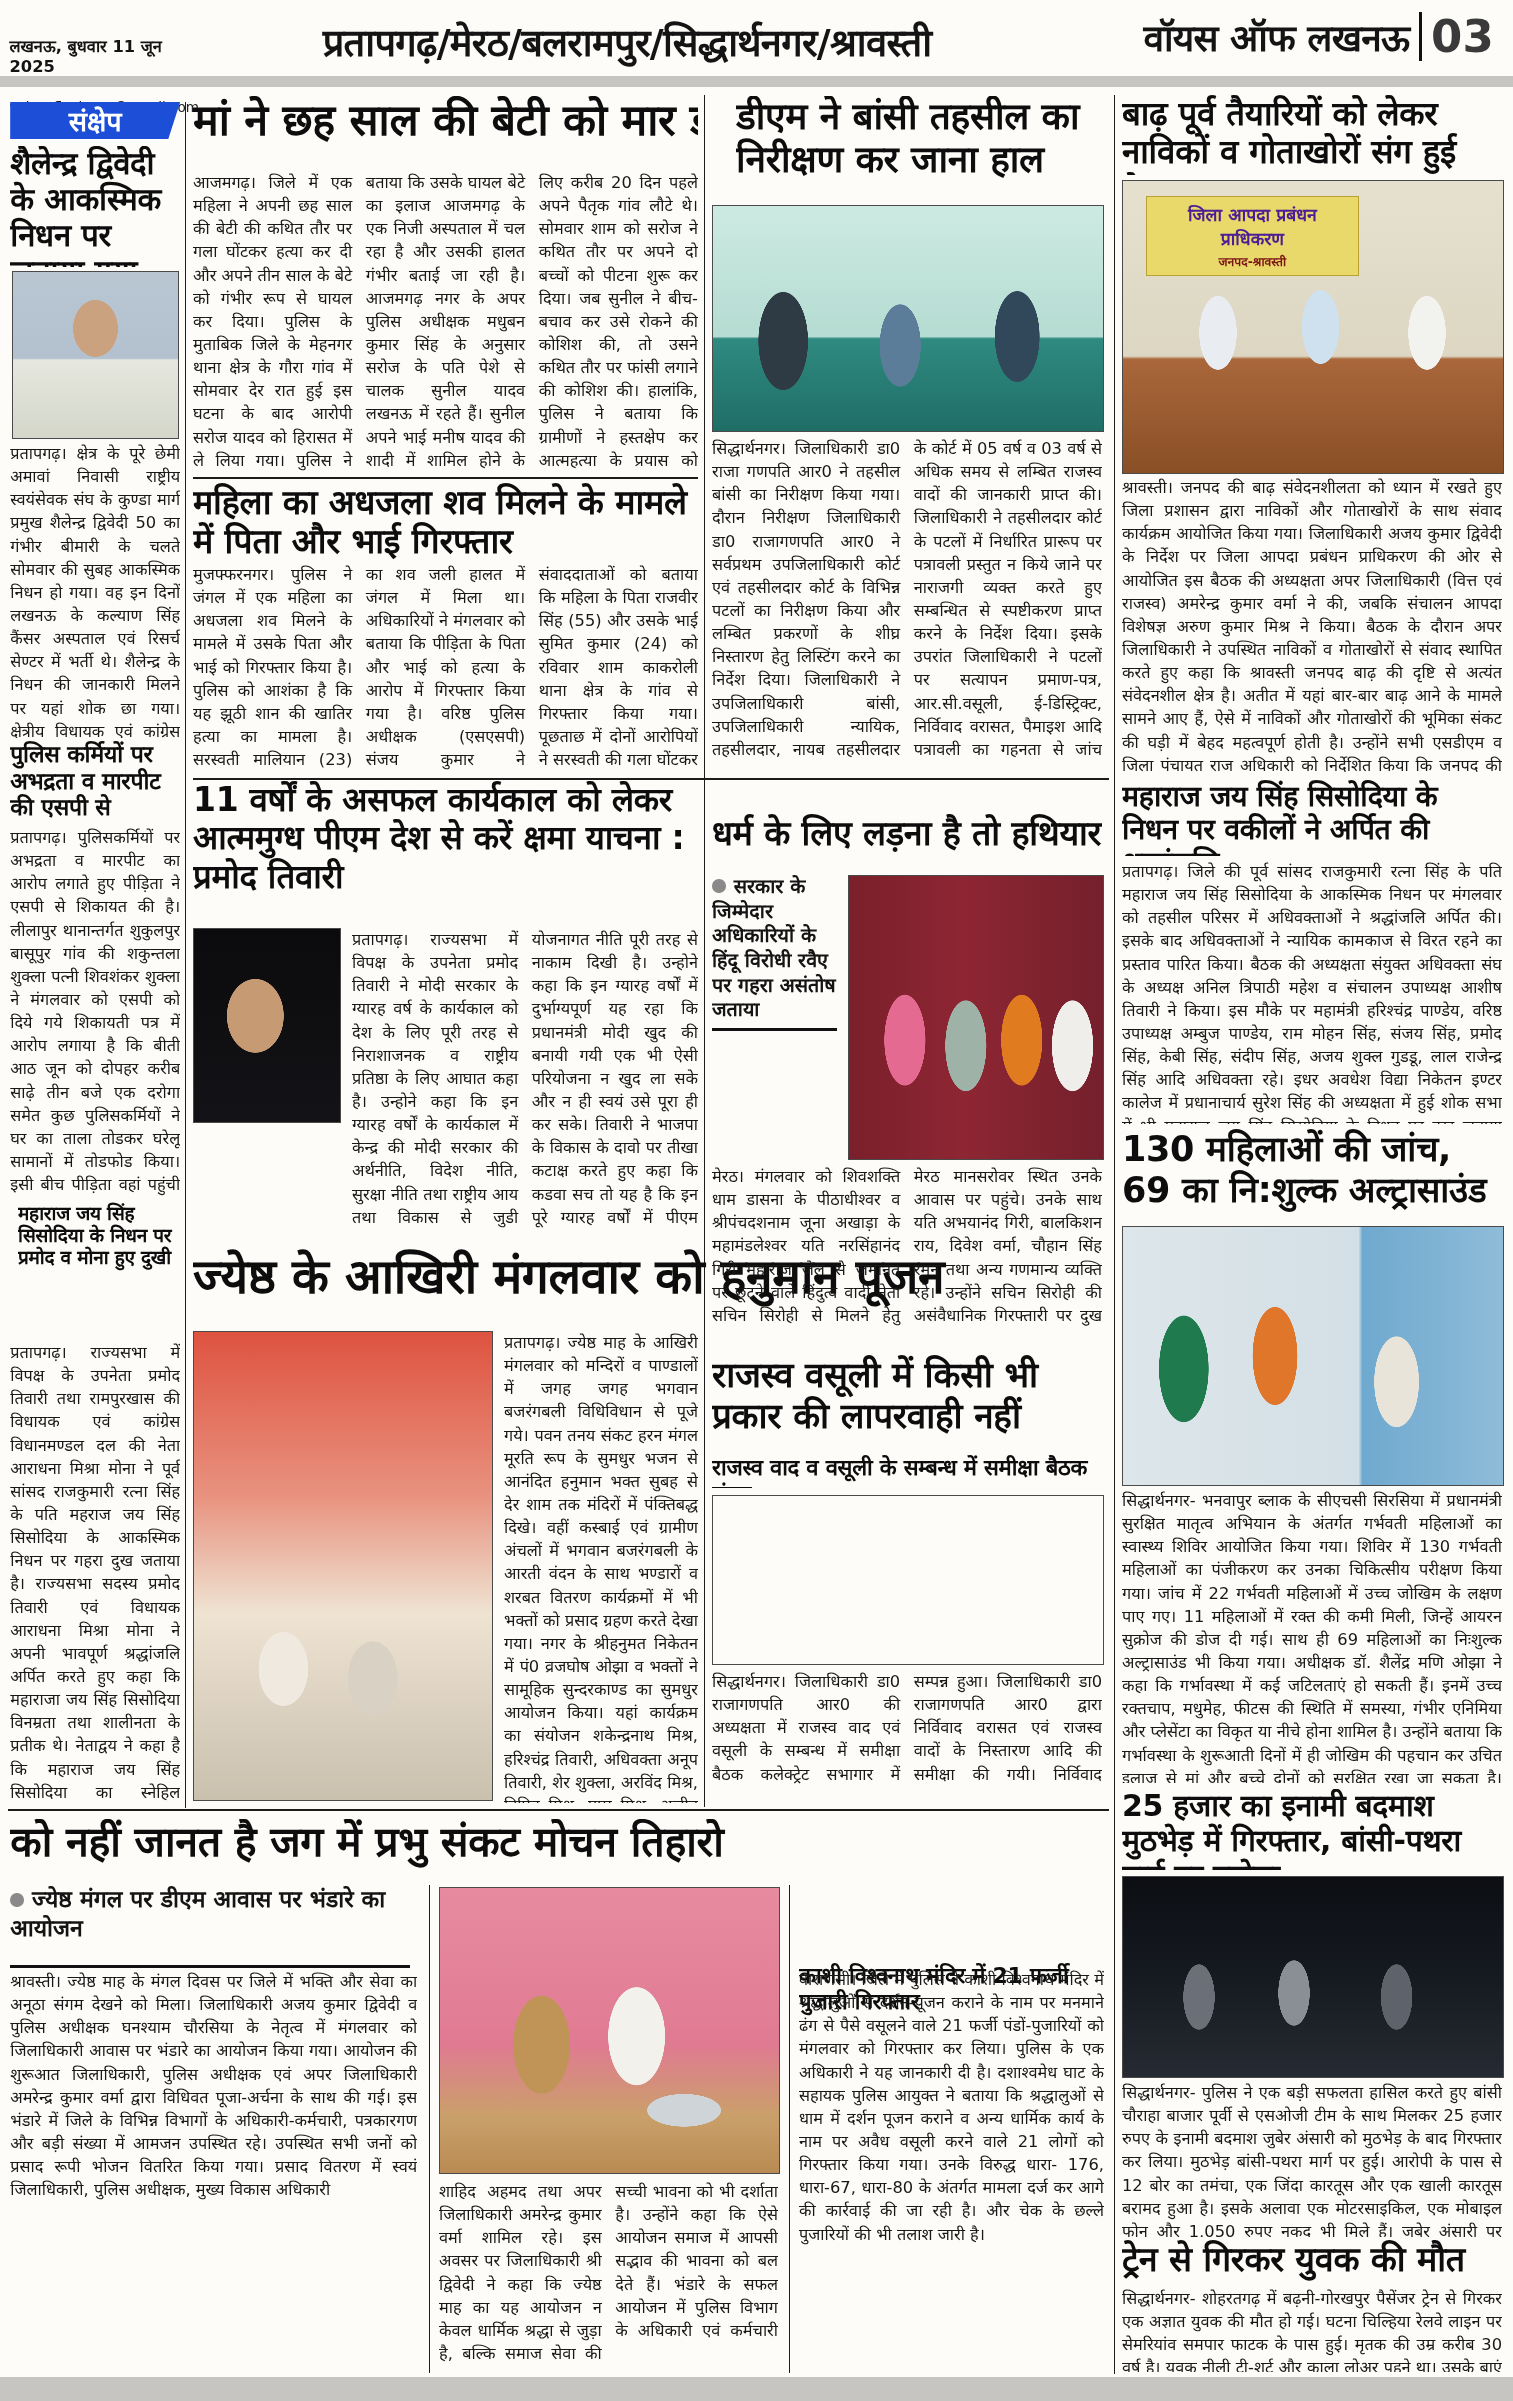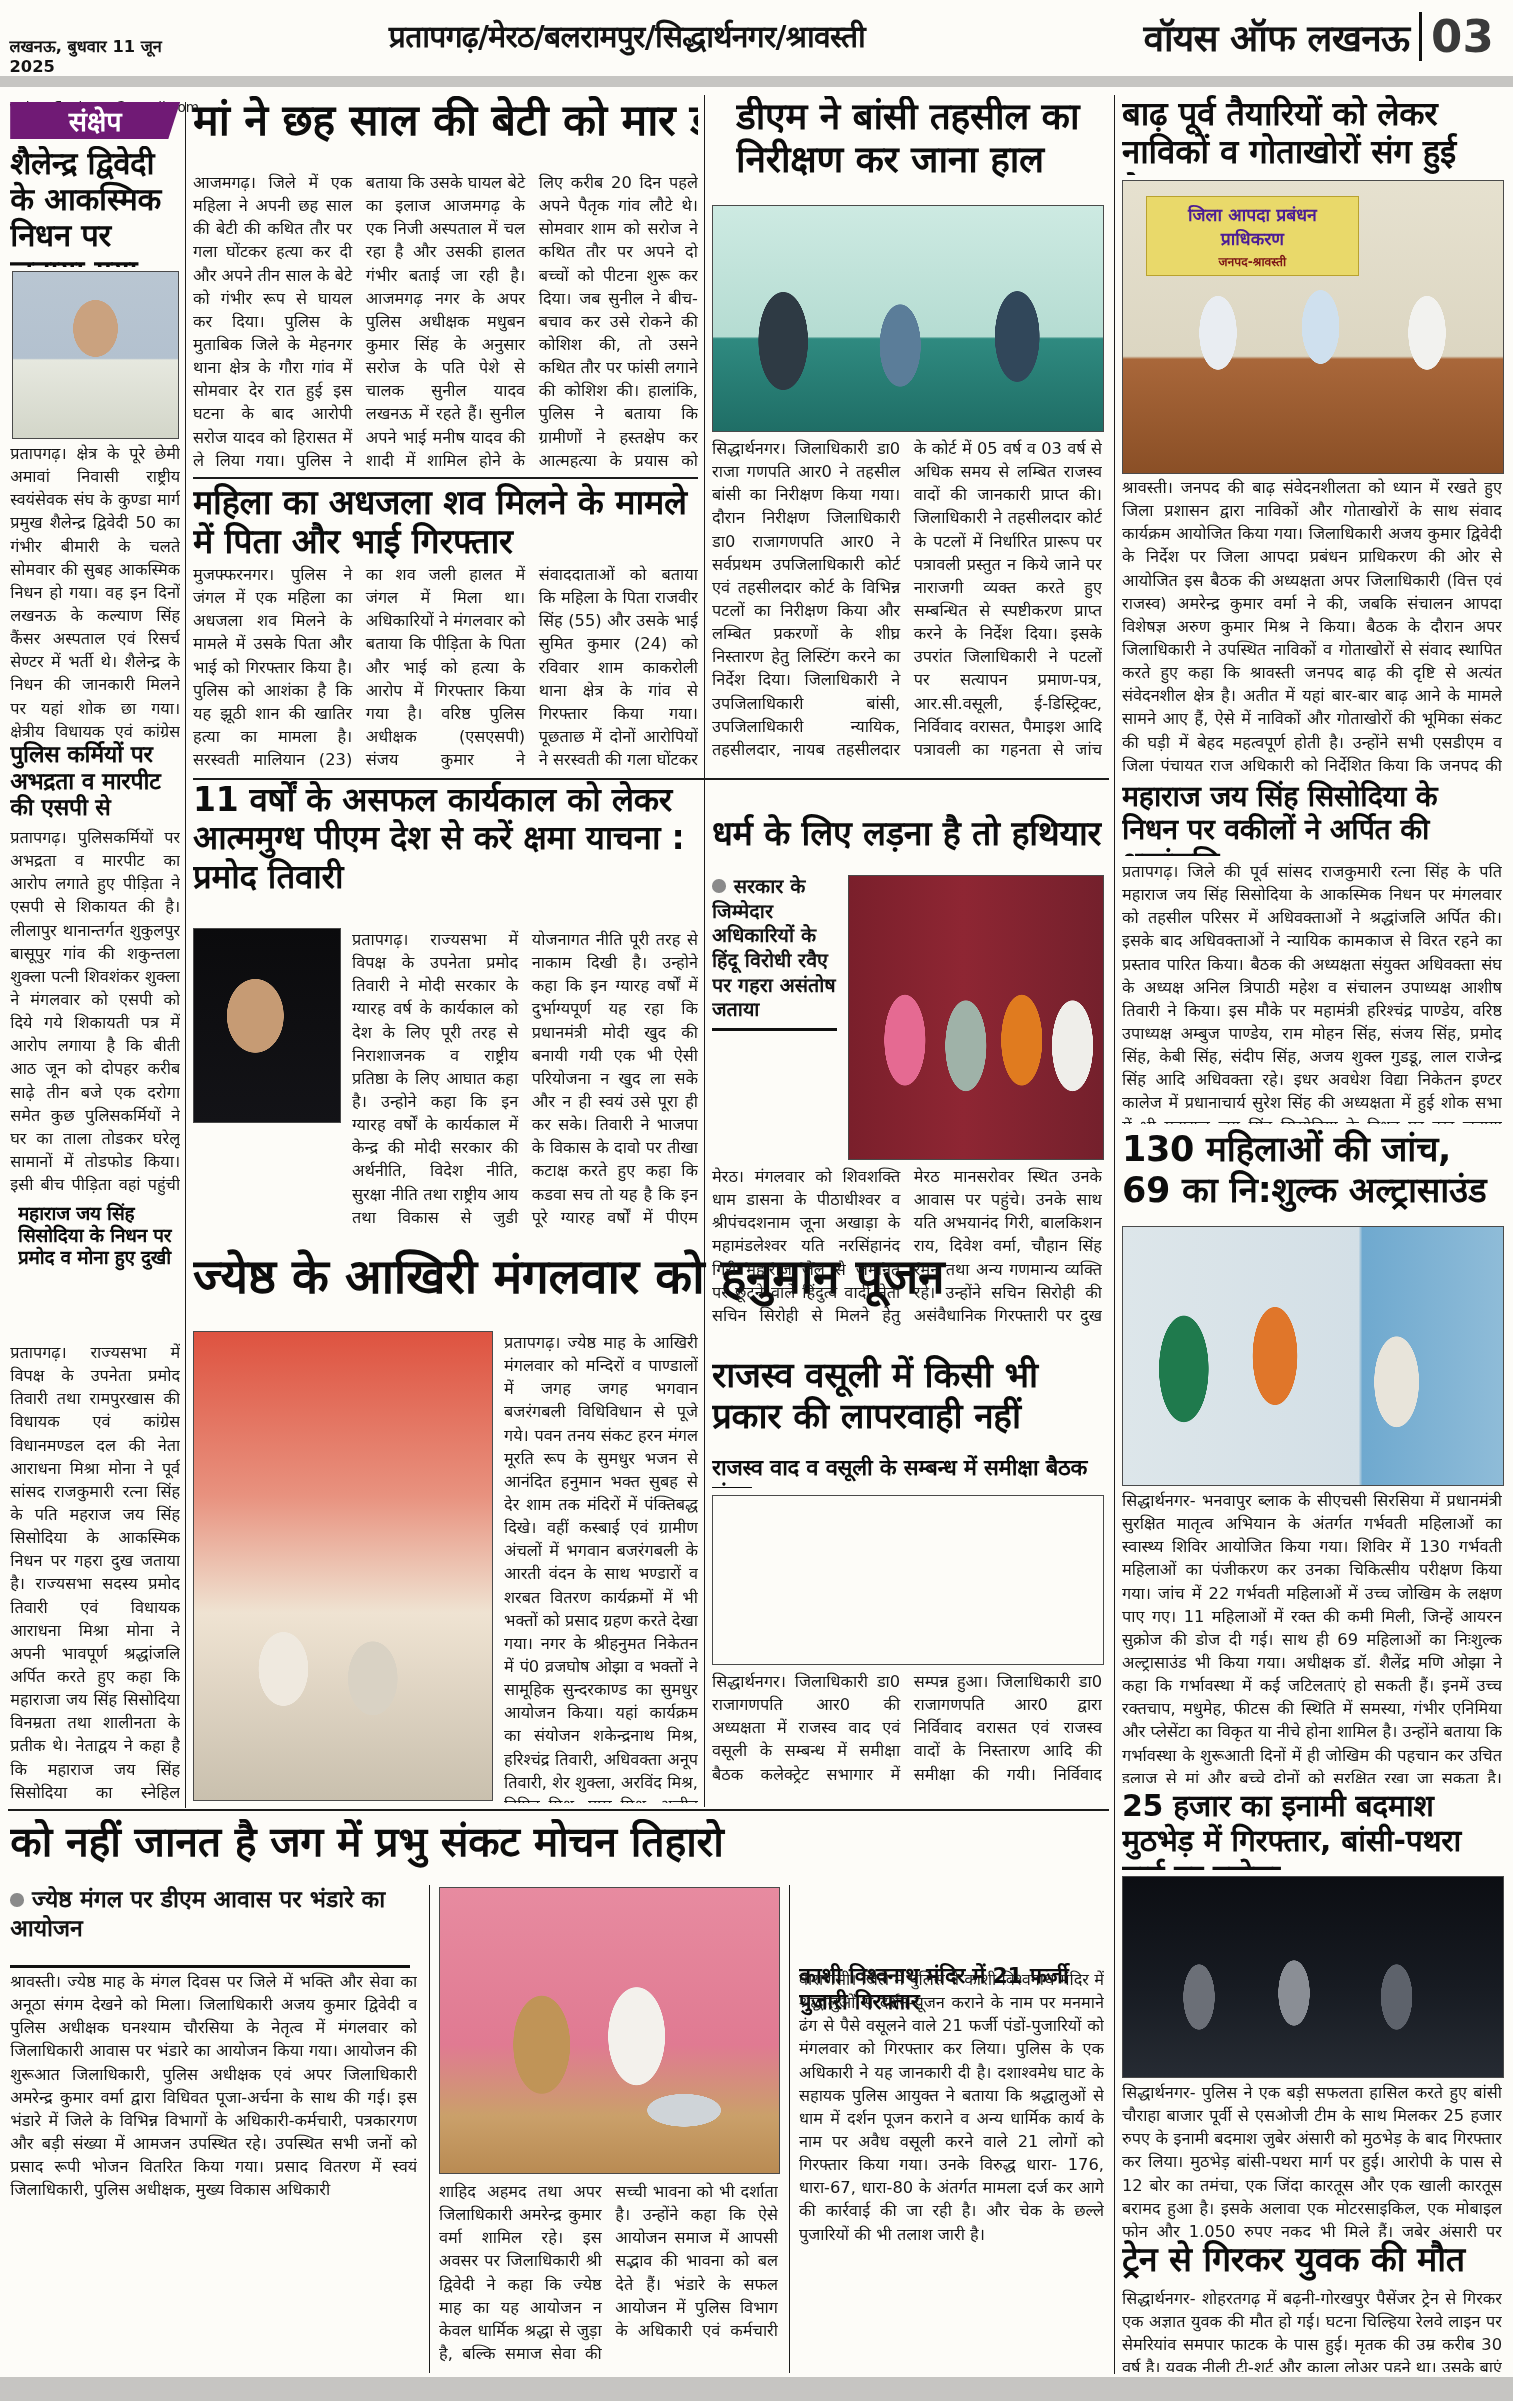--- a/index.html
+++ b/index.html
@@ -4,36 +4,36 @@
 <style>
   html,body{margin:0;padding:0;background:#e8e6e1;}
   #page{position:relative;width:1514px;height:2401px;background:#fdfcf8;overflow:hidden;
         font-family:"DejaVu Sans","Liberation Sans",sans-serif;color:#141414;}
   .band{position:absolute;left:0;width:1514px;background:#c6c5c2;}
   
   .date-block{position:absolute;left:9.5px;top:11px;width:176px;}
   .date-line{font-size:16.3px;font-weight:700;margin-top:24px;}
   .email-line{font-size:13.6px;margin-top:23px;color:#222;}
   .regions{position:absolute;left:203px;top:15px;width:848px;text-align:center;
-           font-size:30px;font-weight:800;letter-spacing:-0.7px;}
+           font-size:38px;font-weight:800;letter-spacing:-0.7px;}
   .masthead{position:absolute;right:20.3px;top:9.5px;display:flex;align-items:center;gap:9.5px;}
   .masthead .mh-title{font-size:37px;font-weight:900;letter-spacing:-0.7px;}
   .masthead .mh-sep{width:2.7px;height:49px;background:#111;}
   .masthead .mh-page{font-size:45px;font-weight:900;color:#3a3a3a;}
   
   .vrule{position:absolute;width:1.4px;background:#1c1c1c;}
   .hrule{position:absolute;height:2px;background:#1c1c1c;}
   
   .abs{position:absolute;overflow:hidden;}
   .hl{font-weight:800;color:#0d0d0d;line-height:1.16;letter-spacing:-0.3px;}
   .nowrap{white-space:nowrap;}
   .body-txt{font-size:16.3px;line-height:1.42;text-align:justify;color:#181818;}
   .cols2{column-count:2;column-gap:13.6px;}
   .cols3{column-count:3;column-gap:13.6px;}
-  .banner-black{background:#701a75;color:#fff;font-size:27px;font-weight:800;
+  .banner-black{background:#1d4ed8;color:#fff;font-size:27px;font-weight:800;
                 display:flex;align-items:center;justify-content:center;
                 clip-path:polygon(0 0,100% 0,93% 100%,0 100%);}
   .subhead{font-weight:800;font-size:22px;line-height:1.25;border-bottom:3.4px solid #111;padding-bottom:6.8px;}
   .subhead::before{content:"";display:inline-block;width:13.6px;height:13.6px;border-radius:50%;
                    background:#8a8a8a;margin-right:8.1px;}
   .photo{position:absolute;border:0.7px solid #4a4a4a;}
   
   .ph-portrait{background:
      radial-gradient(37px 47px at 50% 34%, #caa27f 0 60%, transparent 61%),
      linear-gradient(180deg,#b9c6d2 0%,#b3c1cf 52%,#e6e8df 53%,#d3d6c9 100%);}

